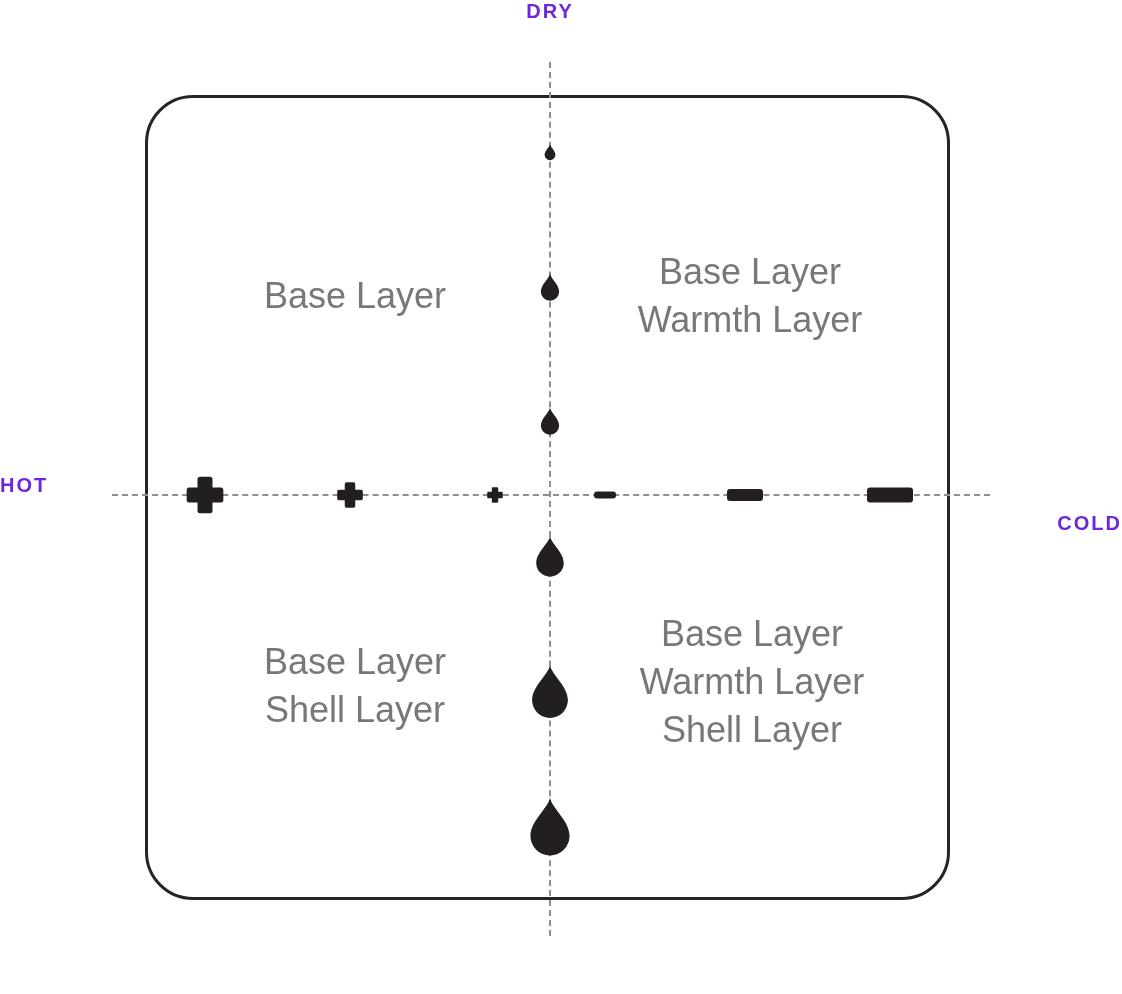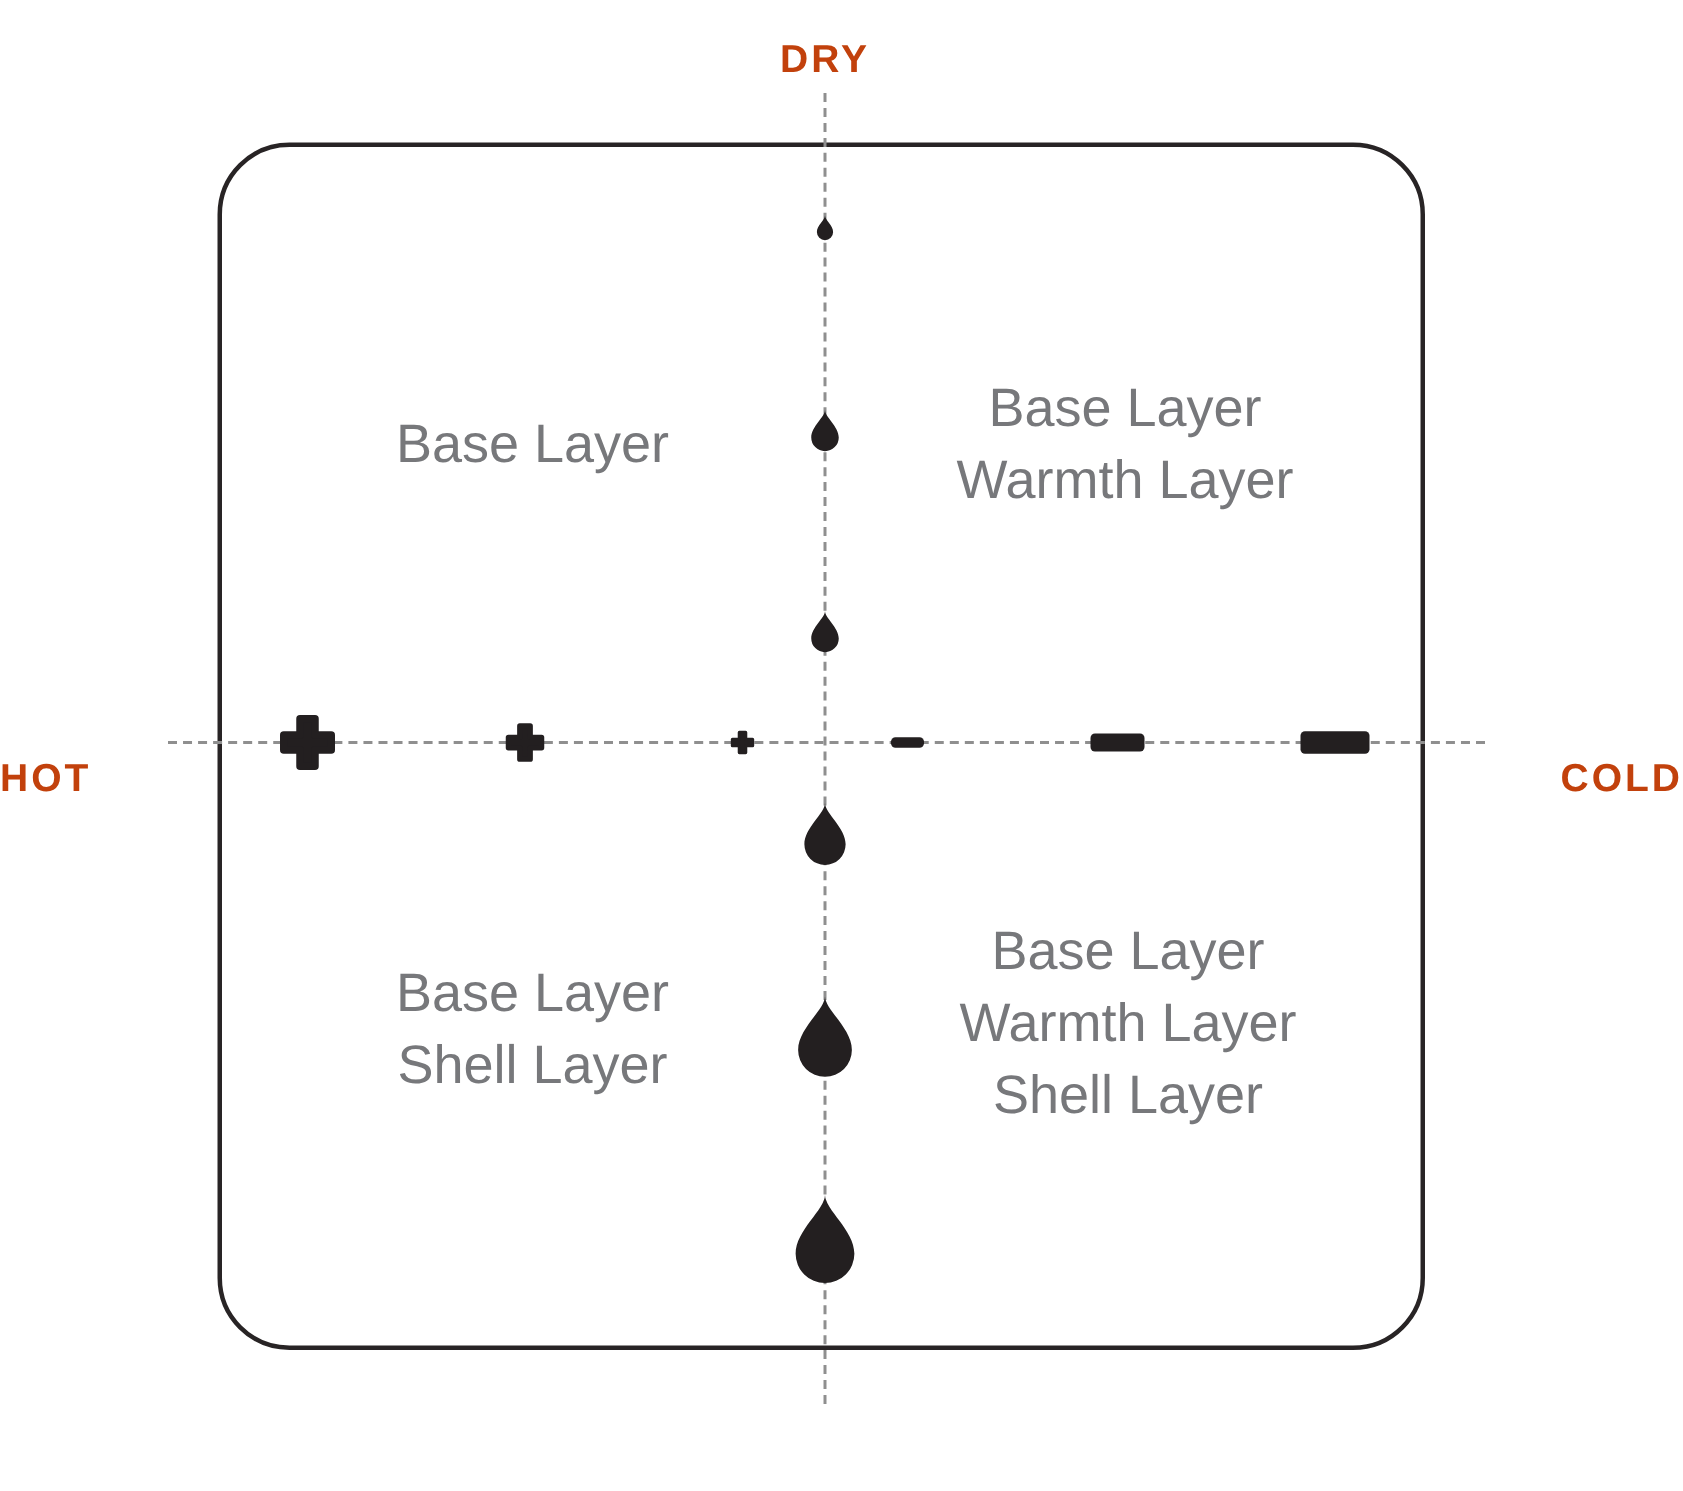--- a/index.html
+++ b/index.html
@@ -26,31 +26,30 @@
     border-left: 2px dashed #8f8f8f;
   }
   .hline {
     position: absolute;
     left: 112px; top: 494px;
     width: 878px; height: 0;
     border-top: 2px dashed #8f8f8f;
   }
   .axis-label {
     position: absolute;
-    color: #c2410c;
+    color: #6d28d9;
     font-weight: bold;
-    font-size: 26px;
+    font-size: 20px;
     letter-spacing: 2px;
     white-space: nowrap;
-    margin-top: 24px;
   }
   .axis-label.dry  { left: 550px; top: 0px;   transform: translateX(-50%); }
   .axis-label.wet  { left: 550px; top: 1000px; transform: translateX(-50%); }
-  .axis-label.hot  { left: 0px;   top: 495px; transform: translateY(-50%); }
-  .axis-label.cold { right: 0px;  top: 495px; transform: translateY(-50%); }
+  .axis-label.hot  { left: 0px;   top: 485px; transform: translateY(-50%); }
+  .axis-label.cold { right: 0px;  top: 523px; transform: translateY(-50%); }
   .quad {
     position: absolute;
     transform: translate(-50%, -50%);
     color: #77787b;
     font-size: 36px;
     line-height: 48px;
     text-align: center;
     white-space: nowrap;
   }
   #markers { position: absolute; left: 0; top: 0; width: 100%; height: 100%; }

